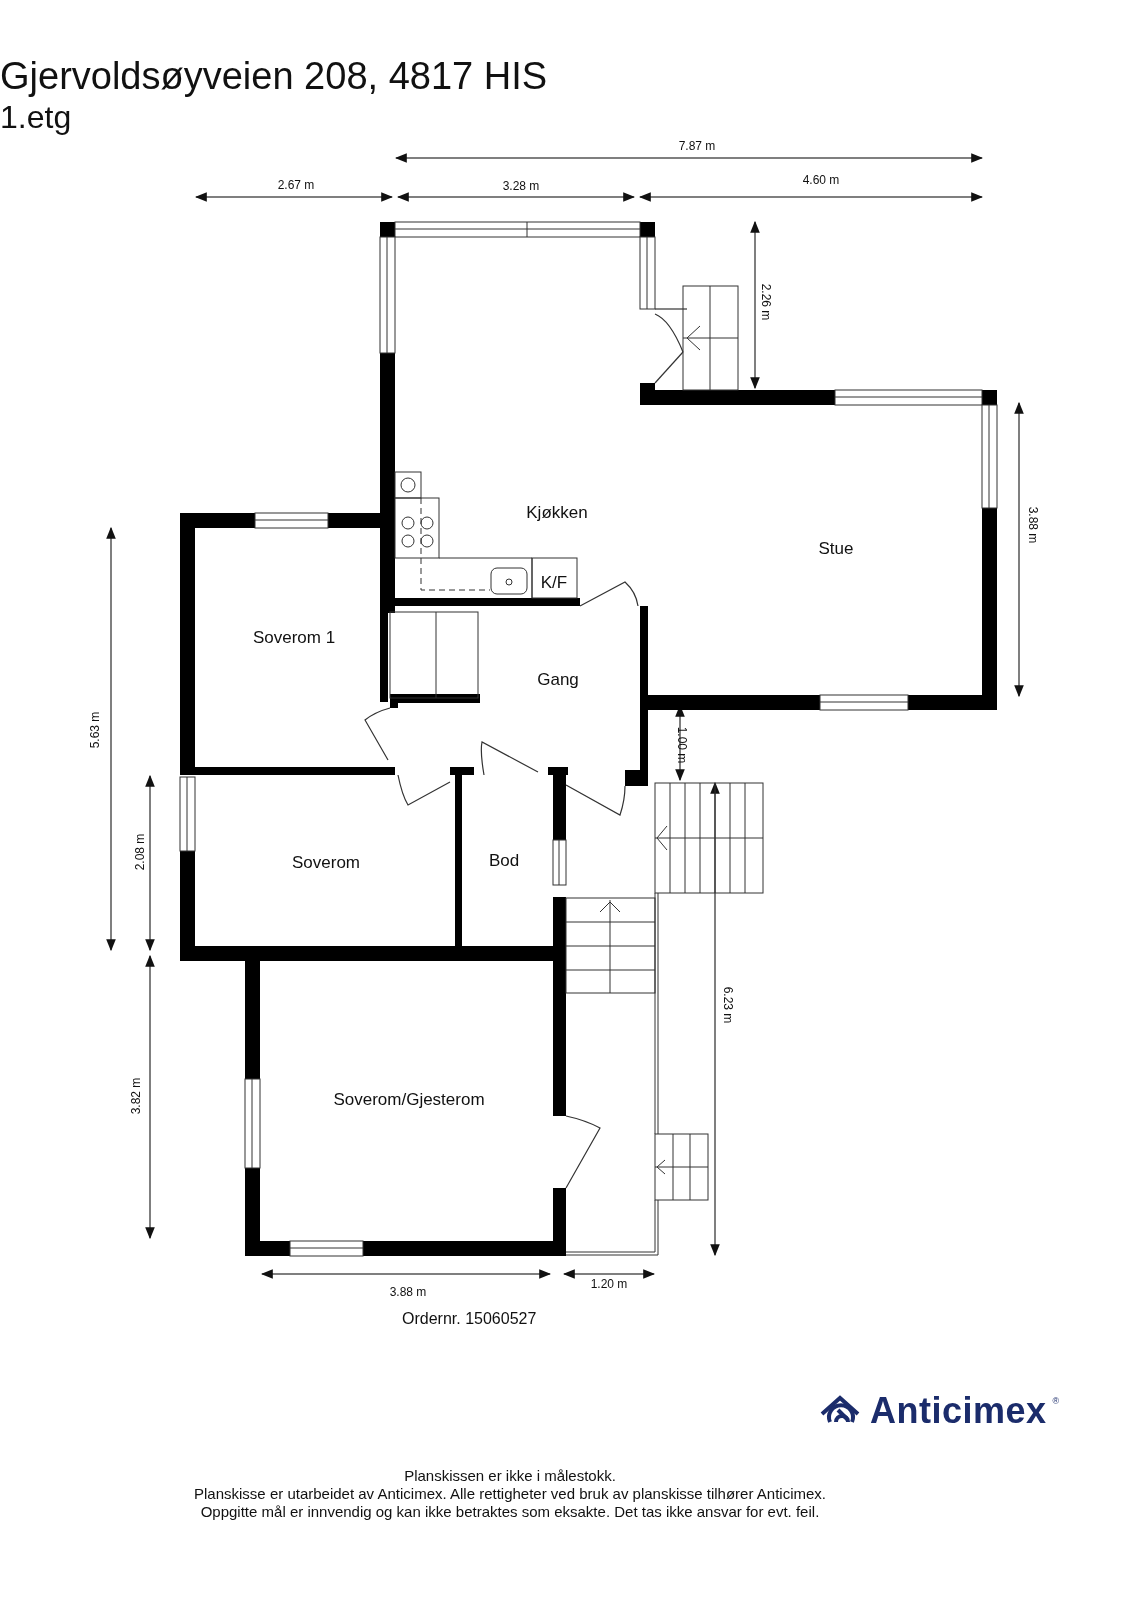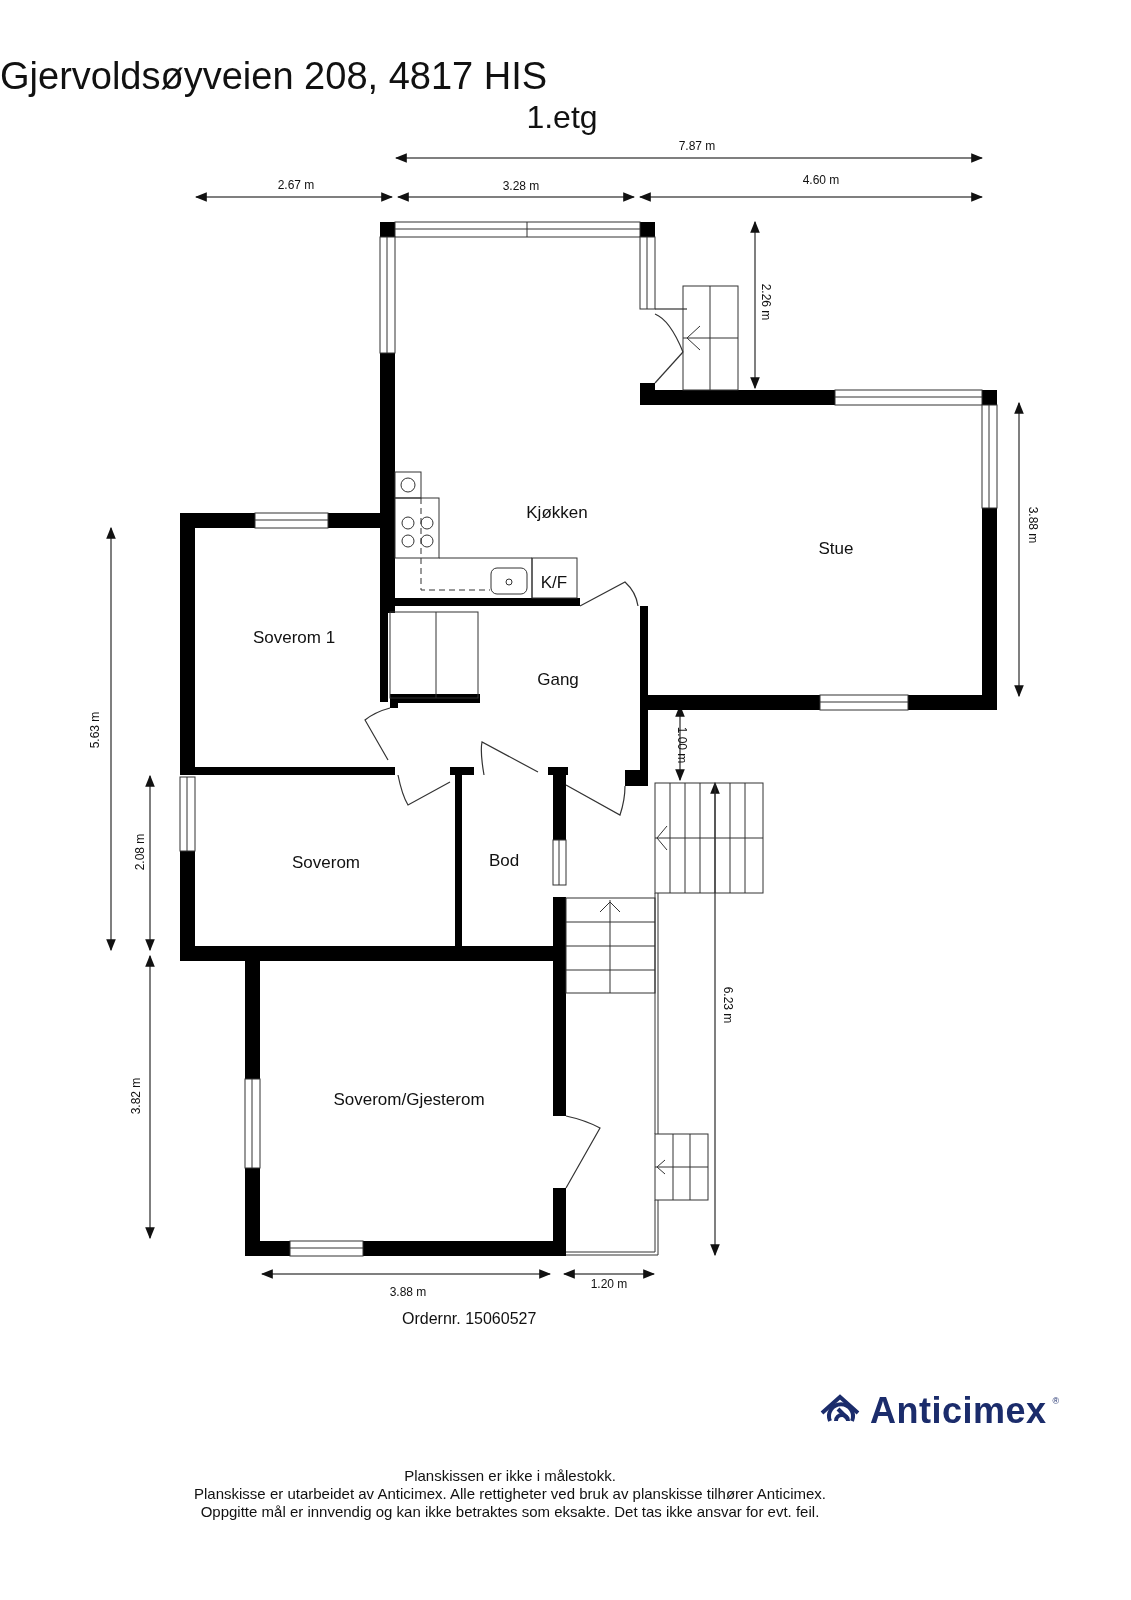--- a/index.html
+++ b/index.html
@@ -1,23 +1,23 @@
 <!DOCTYPE html>
 <html><head>
 <meta charset="utf-8">
 <style>
   html, body { margin:0; padding:0; background:#ffffff; }
   body { width:1131px; height:1600px; position:relative; overflow:hidden; font-family:"Liberation Sans", sans-serif; color:#111; }
   .title { position:absolute; left:0; width:1131px; text-align:left; font-size:38px; top:54px; line-height:44px; }
-  .subtitle { position:absolute; left:0; width:1124px; text-align:center; font-size:32px; top:98px; line-height:38px; }
+  .subtitle { position:absolute; left:0; width:1124px; font-size:32px; top:98px; line-height:38px; }
   svg#plan { position:absolute; left:0; top:0; }
   .dim { font-size:12px; fill:#111; font-family:"Liberation Sans", sans-serif; }
   .room { font-size:17px; fill:#111; font-family:"Liberation Sans", sans-serif; }
   .order { position:absolute; left:370px; top:1310px; font-size:16px;margin-left:32px; }
-  .logo { position:absolute; left:818px; top:1390px; display:flex; align-items:center; gap:6px; }
+  .logo { position:absolute; left:818px; top:1390px; display:flex; align-items:flex-end; gap:6px; }
   .logo-text { font-size:36px; font-weight:bold; color:#1b2c6b; letter-spacing:0.5px; }
   .reg { font-size:9px; color:#1b2c6b; align-self:flex-start; margin-top:6px; }
   .footer { position:absolute; left:0; width:1020px; top:1467px; text-align:center; font-size:15px; line-height:18px; }
 </style>
 </head>
 <body>
 
 <div class="title">Gjervoldsøyveien 208, 4817 HIS</div>
 <div class="subtitle">1.etg</div>
 

